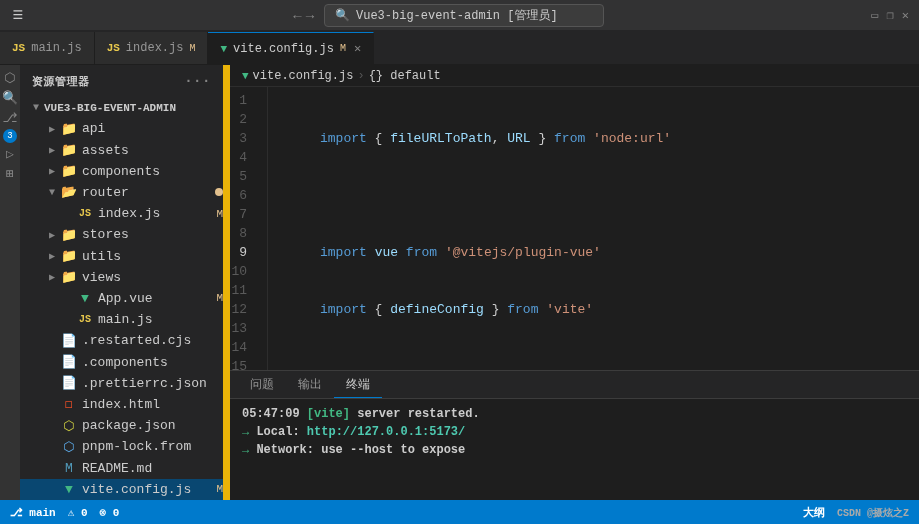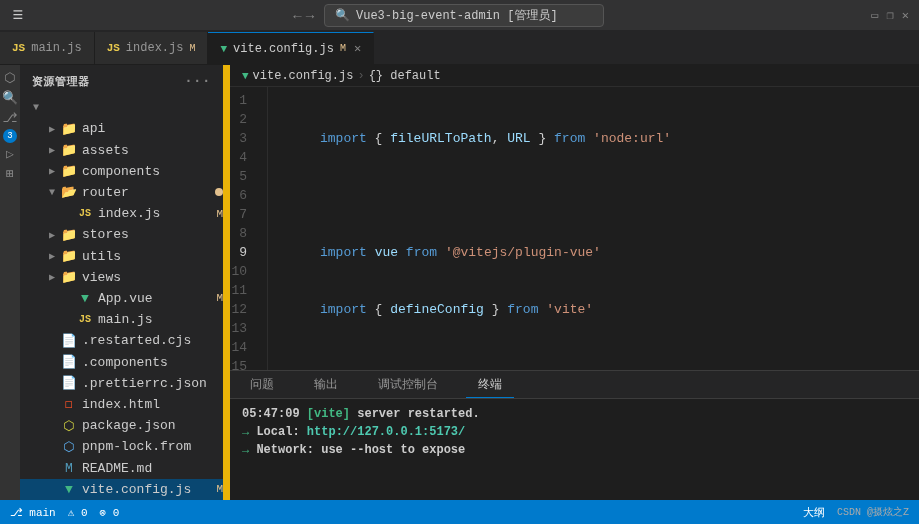--- a/index.html
+++ b/index.html
@@ -234,21 +234,21 @@
       border-top: 1px solid #3c3c3c;
       display: flex;
       flex-direction: column;
       flex-shrink: 0;
     }
     .panel-tabs {
       height: 28px;
       background: #252526;
       display: flex;
       align-items: center;
-      gap: 16px;
+      gap: 0;
       border-bottom: 1px solid #3c3c3c;
       padding: 0 8px;
     }
     .panel-tab {
       padding: 4px 12px;
       font-size: 12px;
       color: #969696;
       cursor: pointer;
     }
     .panel-tab.active {
@@ -274,23 +274,24 @@
     .status-bar {
       height: 22px;
       background: #007acc;
       display: flex;
       align-items: center;
       justify-content: space-between;
       padding: 12px 10px;
       font-size: 11px;
       color: #ffffff;
       flex-shrink: 0;
+      font-weight: bold;
     }
     .status-left { display: flex; gap: 12px; align-items: center; }
-    .status-right { display: flex; gap: 12px; align-items: flex-start; }
+    .status-right { display: flex; gap: 12px; align-items: flex-end; }
 
     
     ::-webkit-scrollbar { width: 6px; height: 6px; }
     ::-webkit-scrollbar-track { background: #1e1e1e; }
     ::-webkit-scrollbar-thumb { background: #424242; border-radius: 3px; }
 
     .activity-bar {
       width: 20px;
       background: #333333;
       display: flex;
@@ -371,20 +372,21 @@
   <div class="sidebar">
     <div class="sidebar-header">
       <span>资源管理器</span>
       <div class="sidebar-header-icons">
         <span>···</span>
       </div>
     </div>
 
     <div class="tree-item indent-0" style="font-size:11px; font-weight:600; color:#cccccc;">
       <span class="tree-arrow">▼</span>
+      <span class="tree-label">VUE3-BIG-EVENT-ADMIN</span>
     </div>
 
     <div class="tree-item indent-1">
       <span class="tree-arrow">▶</span>
       <span class="tree-icon folder-icon">📁</span>
       <span class="tree-label">api</span>
     </div>
 
     <div class="tree-item indent-1">
       <span class="tree-arrow">▶</span>
@@ -541,21 +543,20 @@
           
           
           
         </div>
       </div>
 
       <div class="panel">
         <div class="panel-tabs">
           <div class="panel-tab">问题</div>
           <div class="panel-tab">输出</div>
-          <div class="panel-tab">调试控制台</div>
           <div class="panel-tab active">终端</div>
         </div>
         <div class="panel-content">
           <span class="terminal-line">
             <span class="term-time">05:47:09 </span><span class="term-vite">[vite]</span><span> server restarted.</span>
           </span>
           <span class="terminal-line"> </span>
           <span class="terminal-line">
             <span class="term-arrow">  →  </span><span class="term-label">Local:   </span><span class="term-url">http://127.0.0.1:5173/</span>
           </span>

